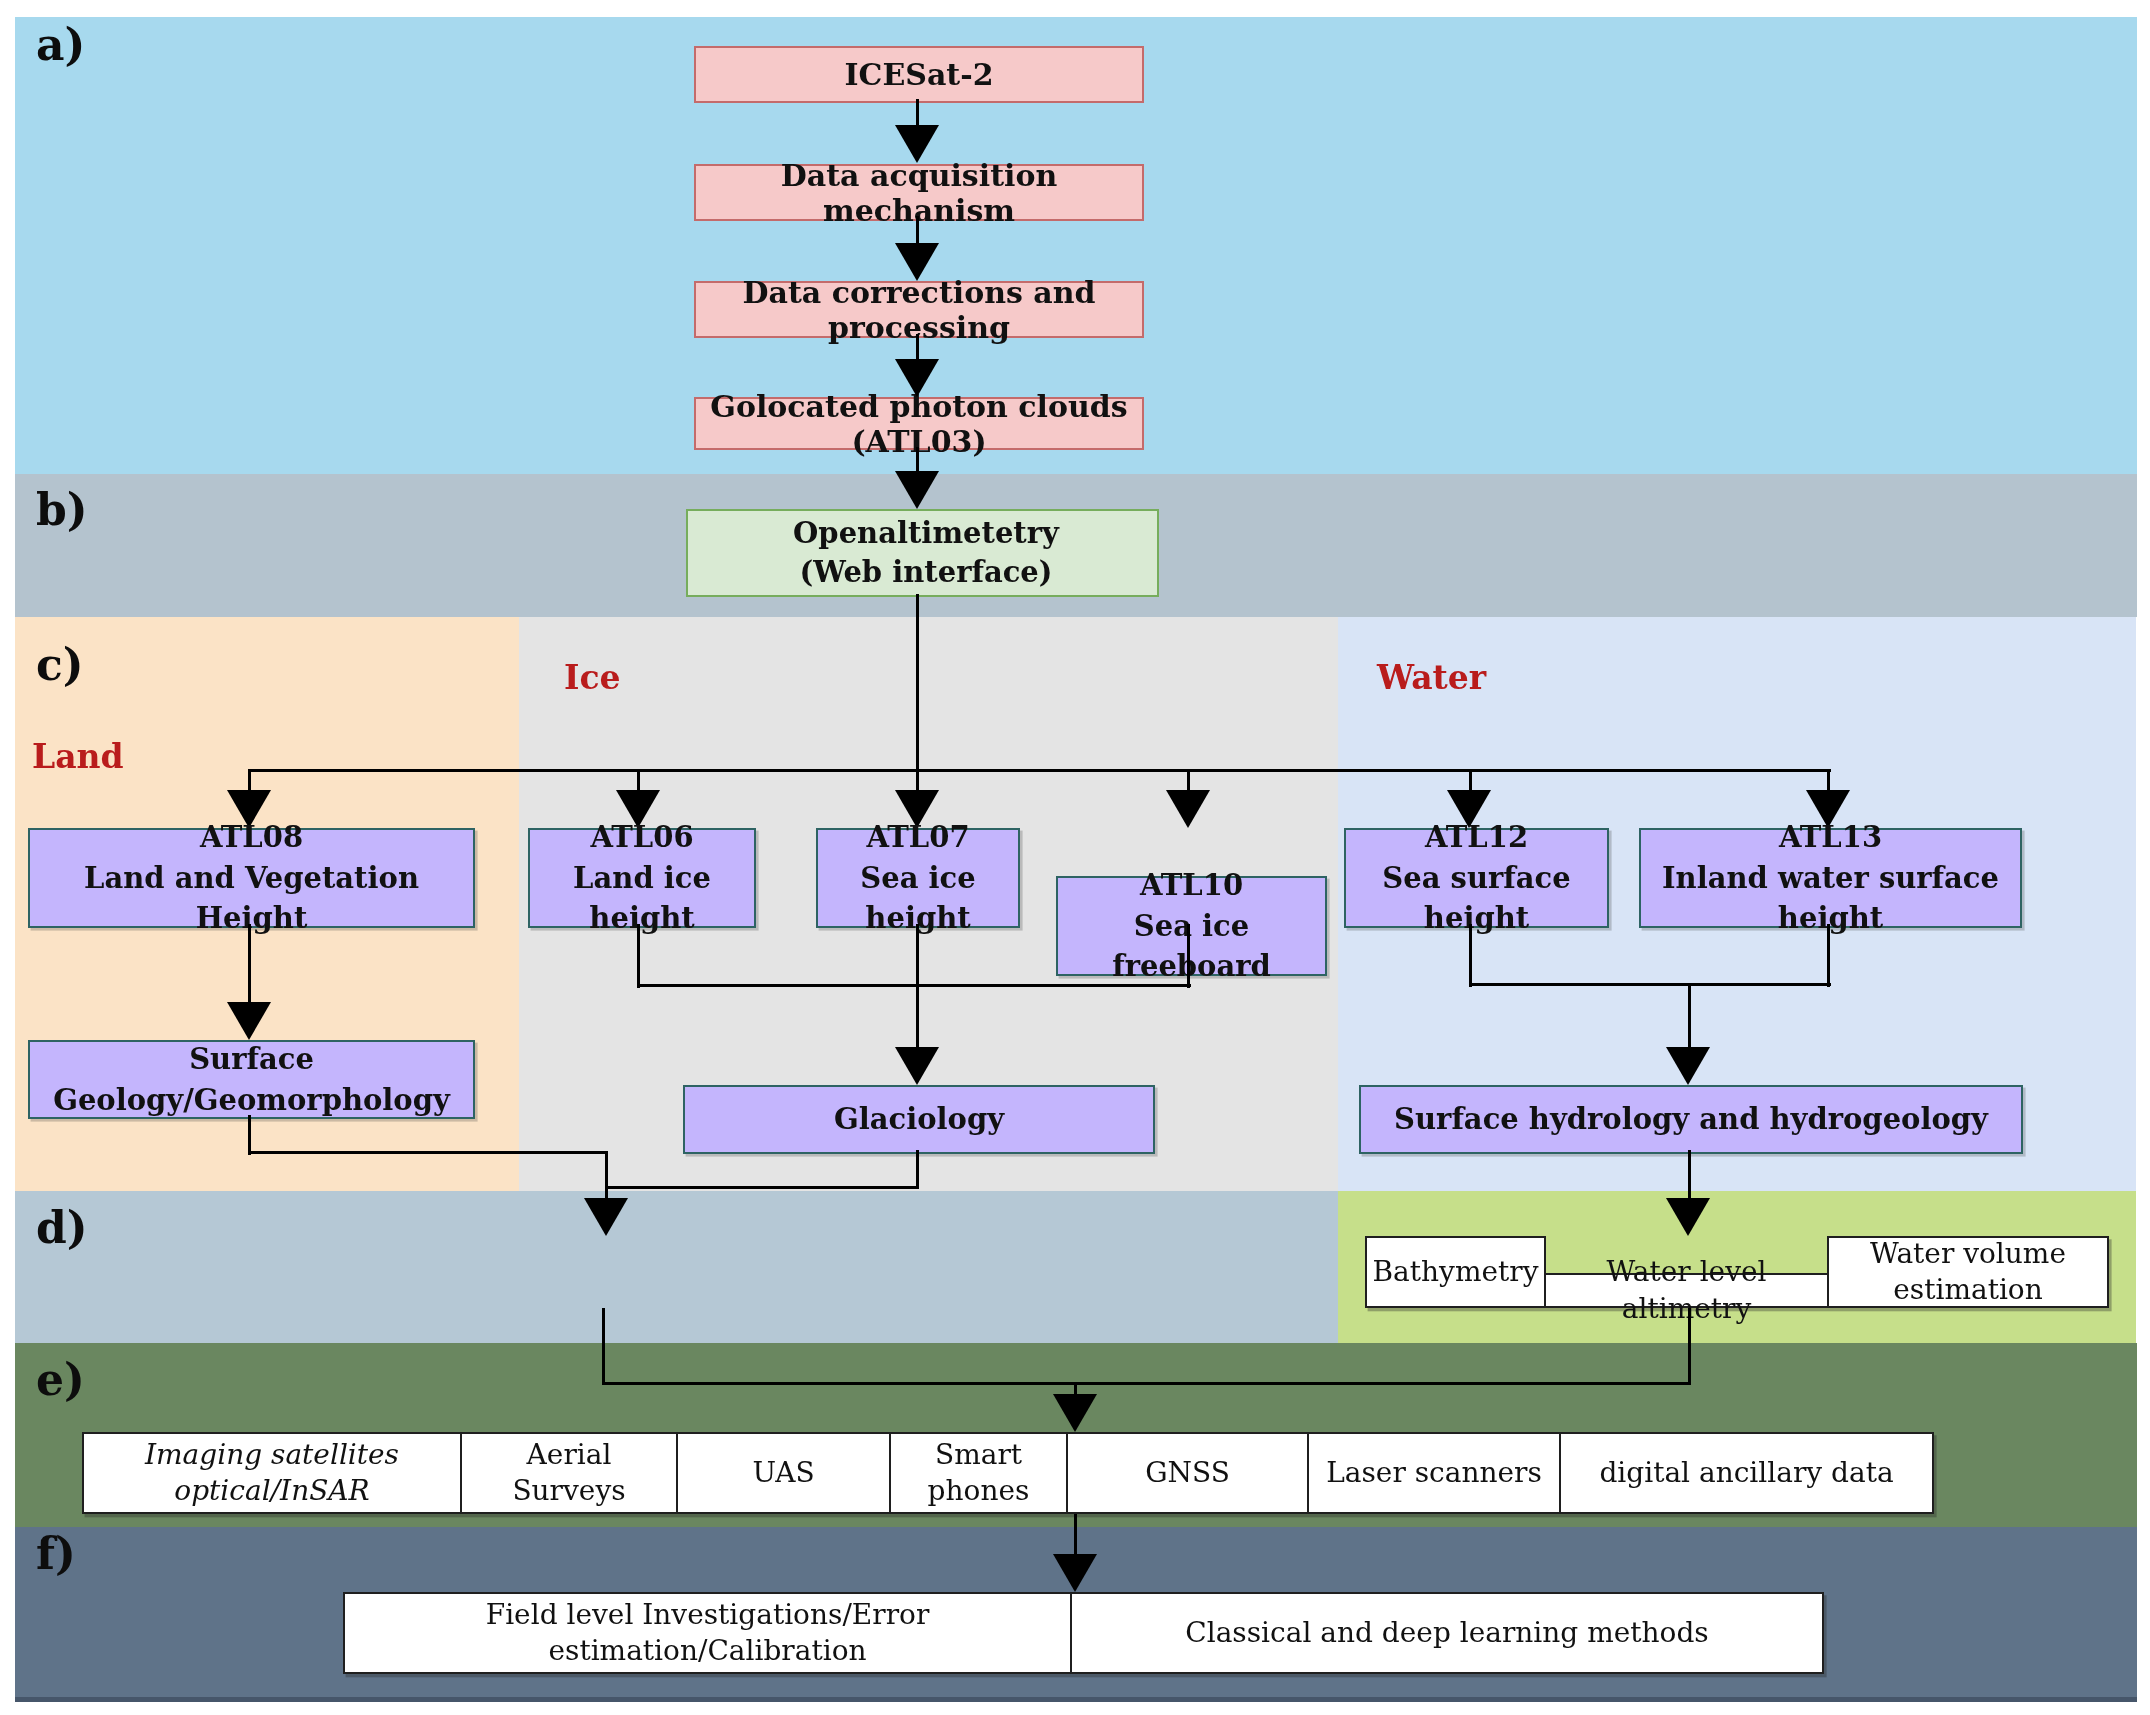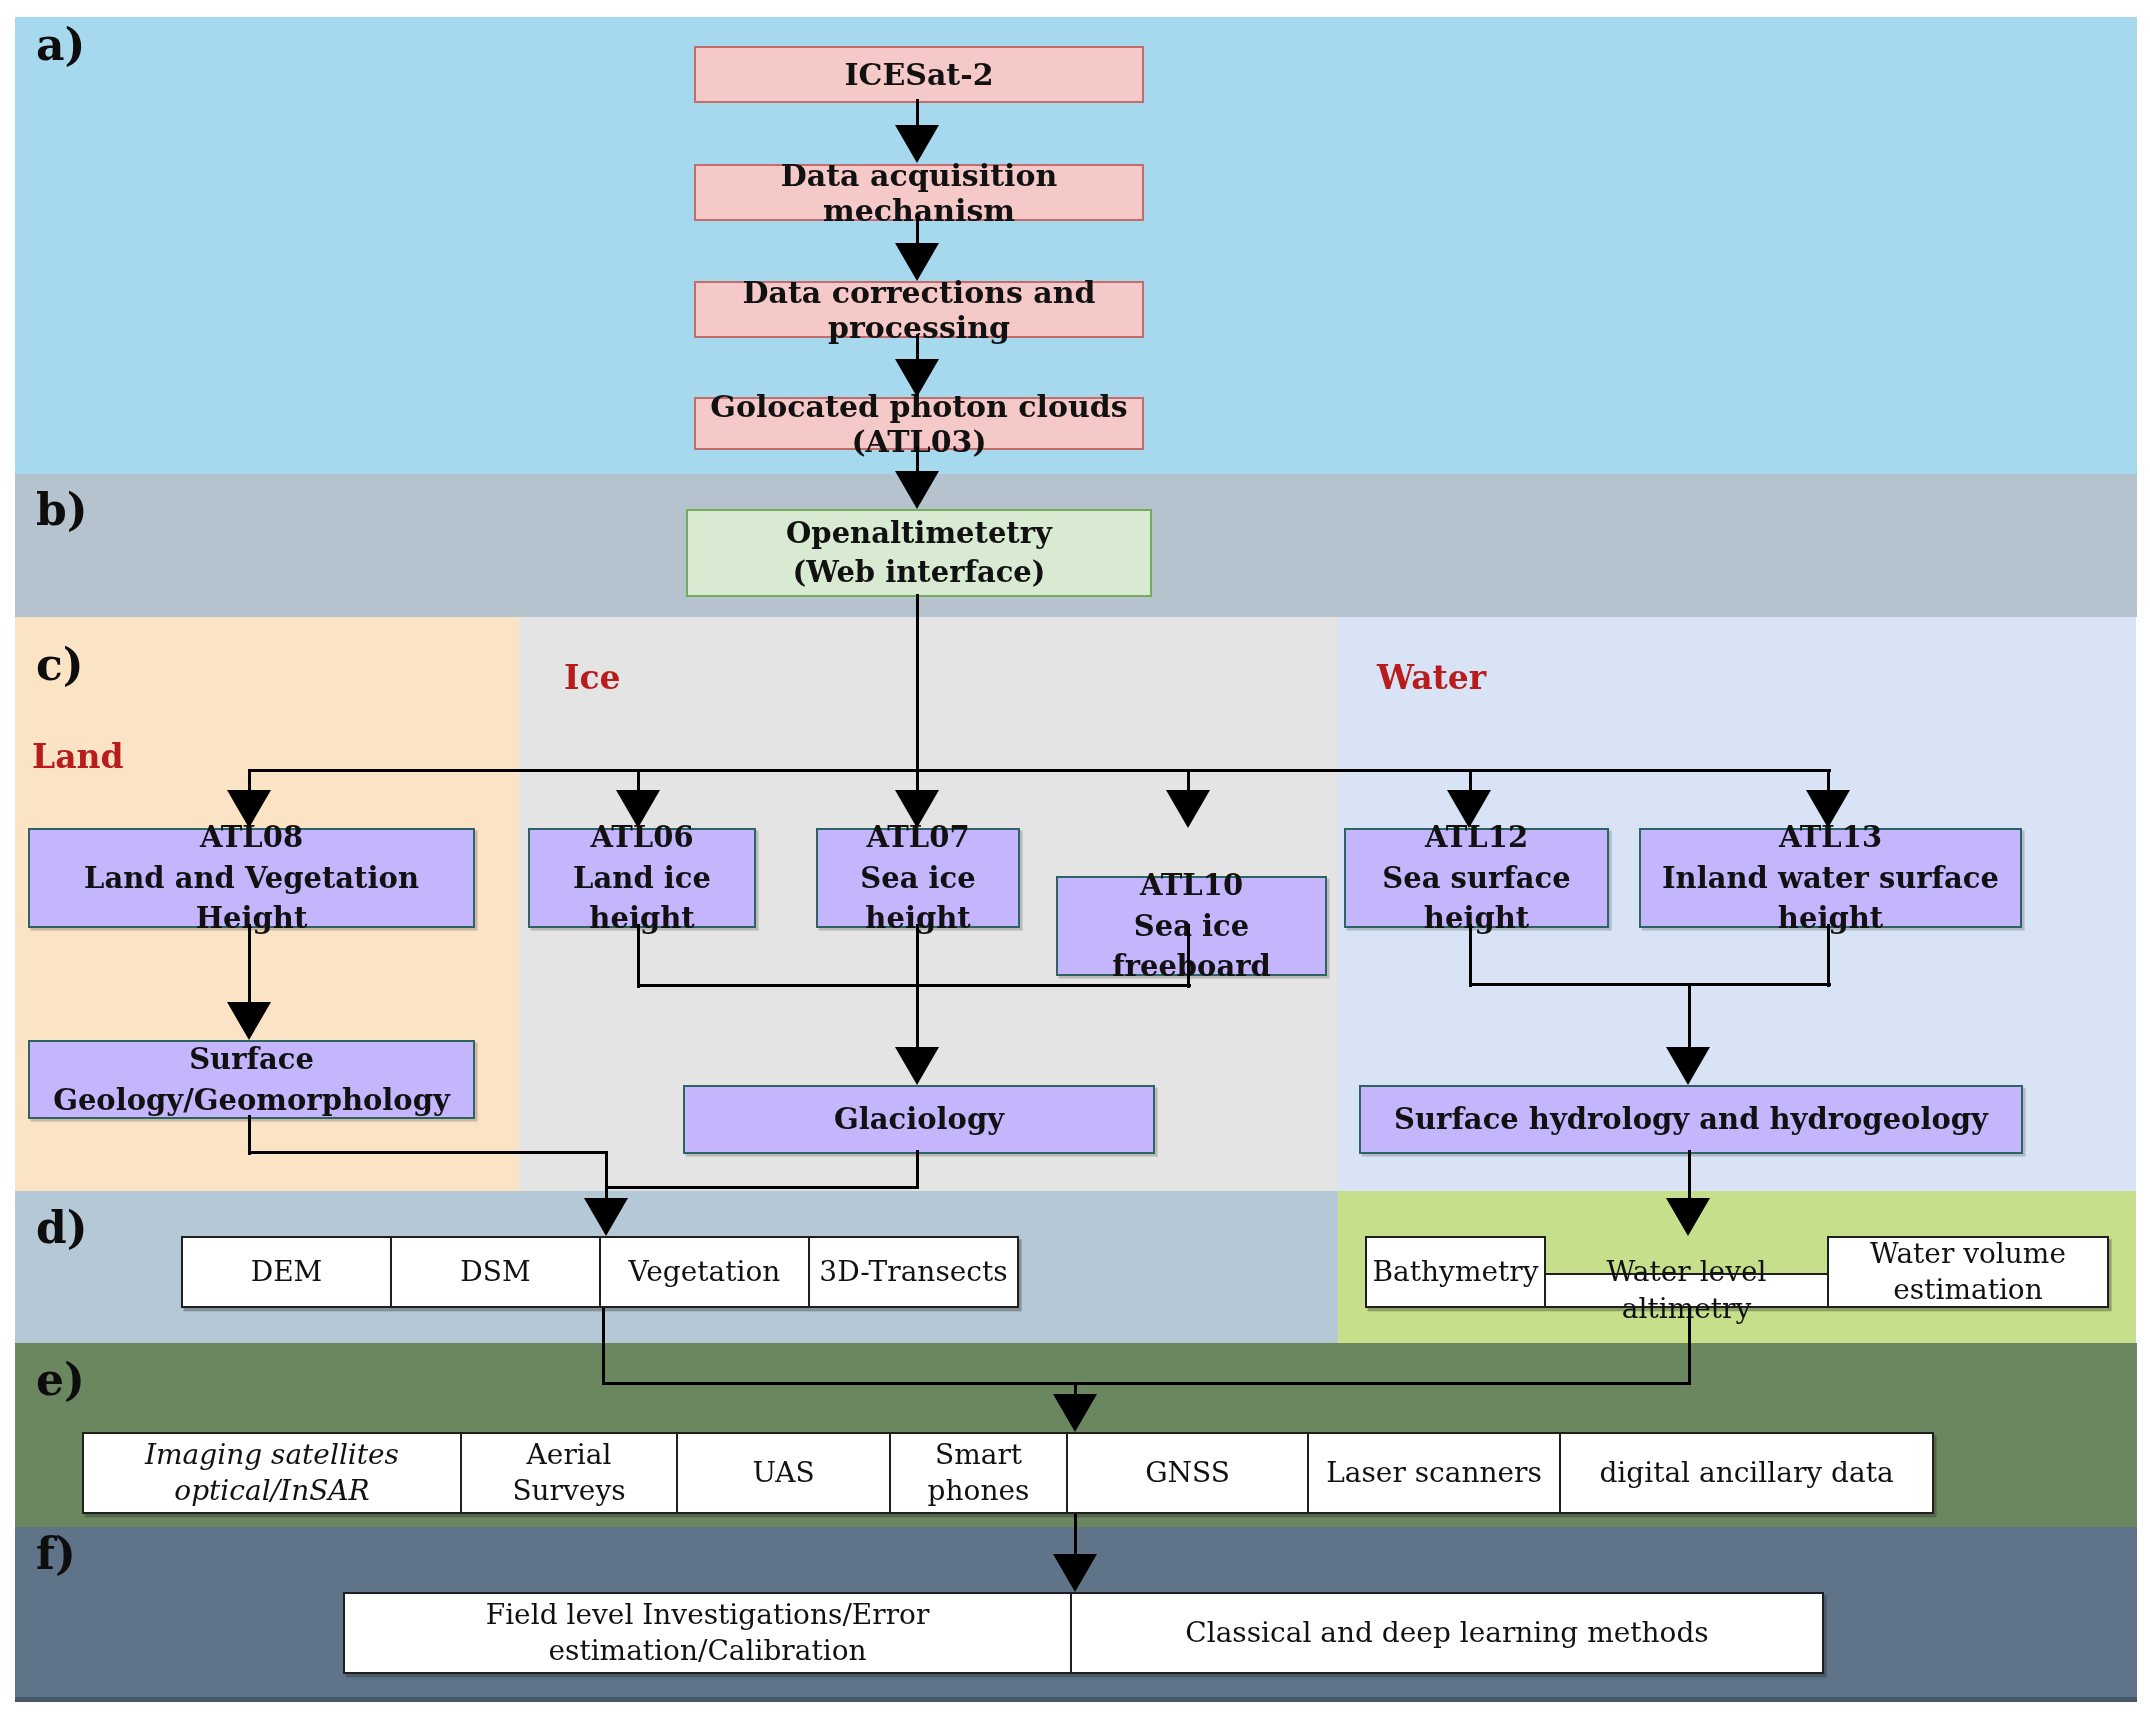--- a/index.html
+++ b/index.html
@@ -6,21 +6,21 @@
   #stage{position:relative;width:2151px;height:1716px;background:#ffffff;
          font-family:"DejaVu Serif","Liberation Serif",serif;color:#111;overflow:hidden;}
   .band{position:absolute;}
   .seclbl{position:absolute;font-weight:bold;font-size:44px;color:#0d0d0d;line-height:1;}
   .catlbl{position:absolute;font-weight:bold;font-size:33px;color:#b91c1c;line-height:1;}
   .pinkbox{position:absolute;background:#f6c9c9;border:2px solid #c46b6b;
            display:flex;align-items:center;justify-content:center;
            font-weight:bold;font-size:30px;text-align:center;}
   .greenbox{position:absolute;background:#d9ead3;border:2px solid #76ad5c;
            display:flex;flex-direction:column;align-items:center;justify-content:center;
-           font-weight:bold;font-size:29px;text-align:center;line-height:1.35;}
+           font-weight:bold;font-size:29px;text-align:center;line-height:1.35;padding-left:7px;}
   .wbox{position:absolute;background:#c4b5fd;border:2px solid #2e6363;
         display:flex;flex-direction:column;align-items:center;justify-content:center;
         font-weight:bold;font-size:29px;text-align:center;line-height:1.4;
         box-shadow:2.6px 2.6px 0 rgba(60,60,60,0.25);}
   .rowgrp{position:absolute;display:flex;box-shadow:2.6px 3.3px 0 rgba(40,40,40,0.35);}
   .rowcell{background:#ffffff;border:2px solid #1f1f1f;
            display:flex;align-items:center;justify-content:center;
            font-size:28px;text-align:center;line-height:1.3;padding:0 9.2px;box-sizing:border-box;}
   .rowcell + .rowcell{margin-left:-2px;}
   .vline{position:absolute;width:3.3px;background:#000;}
@@ -149,34 +149,20 @@
   <div class="vline" style="left:248px;top:1115px;height:40px;"></div>
   <div class="hline" style="left:248px;top:1151px;width:360px;"></div>
   <div class="vline" style="left:916px;top:1150px;height:39px;"></div>
   <div class="hline" style="left:605px;top:1186px;width:314px;"></div>
   <div class="vline" style="left:605px;top:1151px;height:53px;"></div>
   <div class="ah" style="left:584px;top:1198px;"></div>
 
   <div class="vline" style="left:1688px;top:1150px;height:53px;"></div>
   <div class="ah" style="left:1666px;top:1198px;"></div>
 
-  <div class="rowgrp" style="left:181px;top:1236px;height:72px;">
-    <div class="rowcell" style="width:211px;">
-        <span>DEM</span>
-      </div>
-    <div class="rowcell" style="width:211px;">
-        <span>DSM</span>
-      </div>
-    <div class="rowcell" style="width:211px;">
-        <span>Vegetation</span>
-      </div>
-    <div class="rowcell" style="width:211px;">
-        <span>3D-Transects</span>
-      </div>
-  </div>
 
   <div class="rowgrp" style="left:1365px;top:1236px;height:72px;">
     <div class="rowcell" style="width:181px;">
         <span>Bathymetry</span>
       </div>
     <div class="rowcell" style="width:285px;margin-top:37px;">
         <span>Water level altimetry</span>
       </div>
     <div class="rowcell" style="width:282px;">
         <span>Water volume estimation</span>

